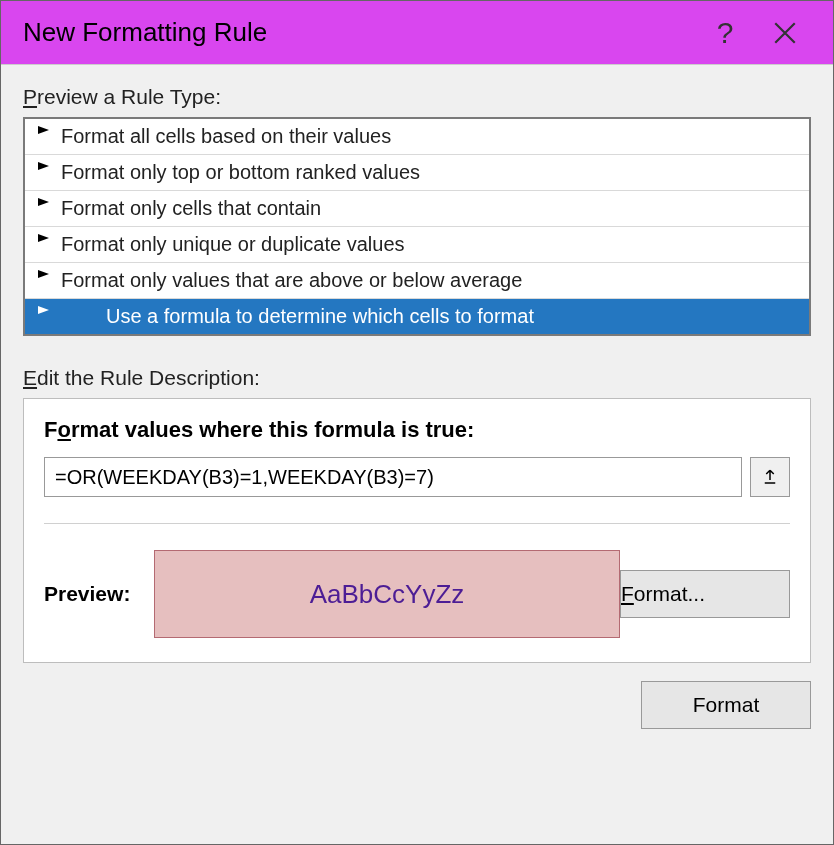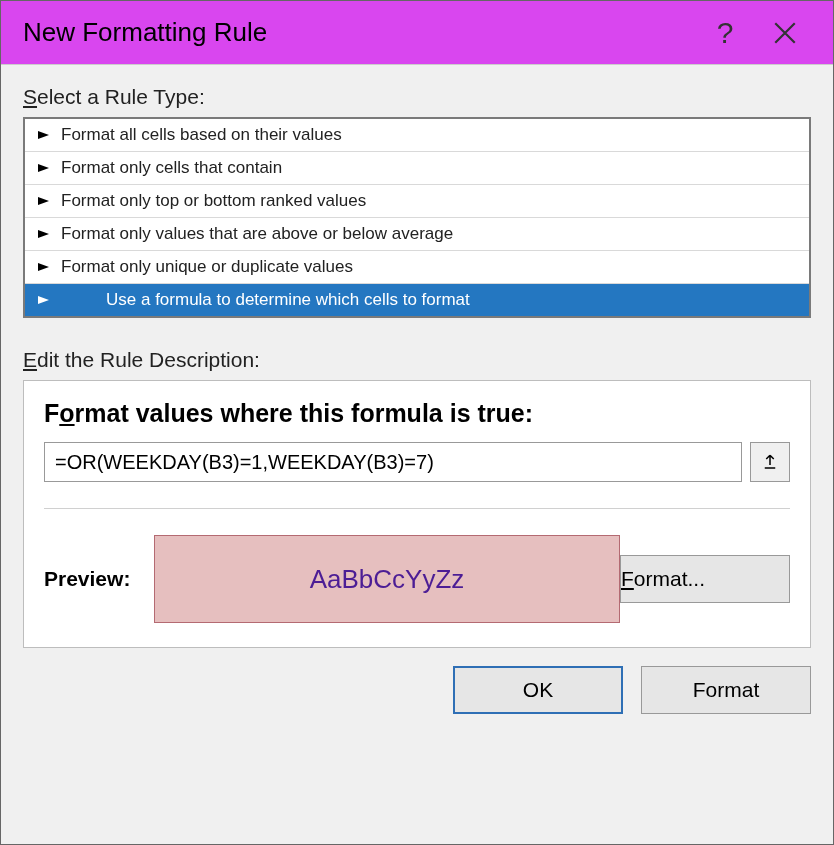--- a/index.html
+++ b/index.html
@@ -58,23 +58,23 @@
     margin-bottom: 8px;
   }
   .underline-first::first-letter { text-decoration: underline; }
   .rule-list {
     border: 2px solid #7a7a7a;
     background: #fff;
     margin-bottom: 30px;
   }
   .rule-item {
     display: flex;
-    align-items: center;
+    align-items: flex-start;
     padding: 6px 12px;
-    font-size: 17px;
+    font-size: 20px;
     color: #222;
     cursor: pointer;
     border-bottom: 1px solid #d9d9d9;
   }
   .rule-item:last-child { border-bottom: none; gap: 45px; }
   .rule-item.selected {
     background: #2477c1;
     color: #fff;
   }
   .rule-item .bullet {
@@ -84,21 +84,21 @@
   }
   .rule-item .bullet svg { width: 14px; height: 10px; }
   .rule-item.selected .bullet svg path { fill: #fff; }
   .desc-box {
     border: 1px solid #bdbdbd;
     background: #fff;
     padding: 18px 20px 24px 20px;
   }
   .desc-heading {
     font-weight: 600;
-    font-size: 25px;
+    font-size: 22px;
     margin-bottom: 14px;
   }
   .u { text-decoration: underline; }
   .formula-row {
     display: flex;
     align-items: stretch;
     gap: 8px;
     margin-bottom: 26px;
   }
   .formula-input {
@@ -186,62 +186,62 @@
     <div class="title">New Formatting Rule</div>
     <div class="help">?</div>
     <div class="close">
       <svg viewBox="0 0 24 24">
         <path d="M3 3 L21 21 M21 3 L3 21" stroke="#333" stroke-width="2" fill="none"></path>
       </svg>
     </div>
   </div>
 
   <div class="body">
-    <div class="section-label underline-first">Select a Rule Type:</div>
+    <div class="section-label underline-first">Preview a Rule Type:</div>
 
     <div class="rule-list" id="rule-list">
         <div class="rule-item">
           <span class="bullet">
             <svg viewBox="0 0 14 10">
               <path d="M1 1 L12 5 L1 9 Z" fill="#000"></path>
             </svg>
           </span>
           <span>Format all cells based on their values</span>
         </div>
         <div class="rule-item">
           <span class="bullet">
             <svg viewBox="0 0 14 10">
               <path d="M1 1 L12 5 L1 9 Z" fill="#000"></path>
             </svg>
           </span>
+          <span>Format only top or bottom ranked values</span>
+        </div>
+        <div class="rule-item">
+          <span class="bullet">
+            <svg viewBox="0 0 14 10">
+              <path d="M1 1 L12 5 L1 9 Z" fill="#000"></path>
+            </svg>
+          </span>
           <span>Format only cells that contain</span>
         </div>
         <div class="rule-item">
           <span class="bullet">
             <svg viewBox="0 0 14 10">
               <path d="M1 1 L12 5 L1 9 Z" fill="#000"></path>
             </svg>
           </span>
-          <span>Format only top or bottom ranked values</span>
+          <span>Format only unique or duplicate values</span>
         </div>
         <div class="rule-item">
           <span class="bullet">
             <svg viewBox="0 0 14 10">
               <path d="M1 1 L12 5 L1 9 Z" fill="#000"></path>
             </svg>
           </span>
           <span>Format only values that are above or below average</span>
-        </div>
-        <div class="rule-item">
-          <span class="bullet">
-            <svg viewBox="0 0 14 10">
-              <path d="M1 1 L12 5 L1 9 Z" fill="#000"></path>
-            </svg>
-          </span>
-          <span>Format only unique or duplicate values</span>
         </div>
         <div class="rule-item selected">
           <span class="bullet">
             <svg viewBox="0 0 14 10">
               <path d="M1 1 L12 5 L1 9 Z" fill="#fff"></path>
             </svg>
           </span>
           <span>Use a formula to determine which cells to format</span>
         </div>
       </div>
@@ -264,17 +264,16 @@
       <div class="preview-row">
         <div class="preview-label">Preview:</div>
         <div class="preview-box">AaBbCcYyZz</div>
         <div class="format-btn">
           <span><span class="u">F</span><span>ormat...</span></span>
         </div>
       </div>
     </div>
 
     <div class="button-row">
-      <div class="btn primary">OK</div>
       <div class="btn">Format</div>
     </div>
   </div>
 </div>
 
 </body></html>

